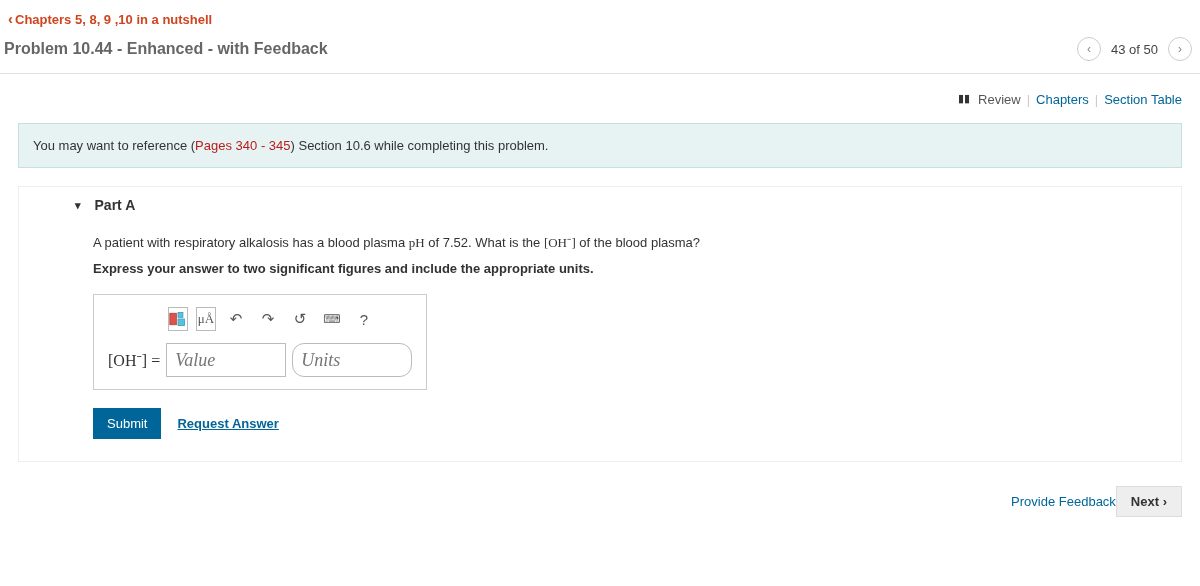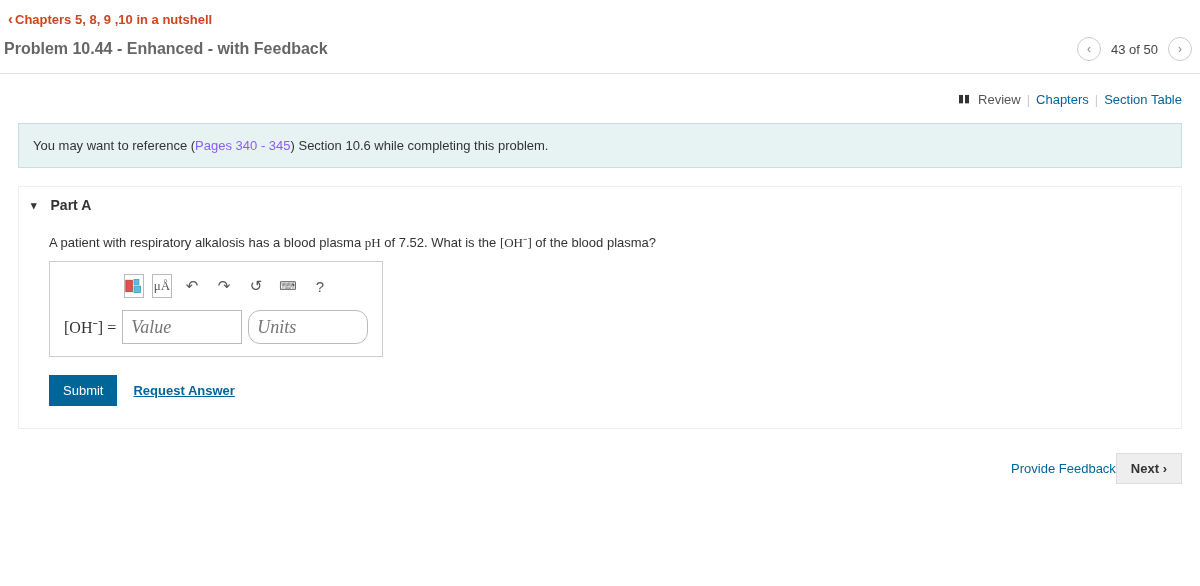--- a/index.html
+++ b/index.html
@@ -13,22 +13,22 @@
   .nav-controls { display: flex; align-items: center; gap: 10px; color: #555; }
   .nav-btn { width: 24px; height: 24px; border: 1px solid #ccc; border-radius: 50%; display: flex; align-items: center; justify-content: center; font-size: 12px; color: #888; cursor: pointer; background: #fff; }
   .nav-count { font-size: 13px; color: #444; }
   .links-row { display: flex; justify-content: flex-end; gap: 6px; padding: 18px 18px 0 0; font-size: 13px; color: #888; }
   .link-item { color: #006699; cursor: pointer; }
   .link-plain { color: #555; cursor: pointer; }
   .sep { color: #ccc; }
   .flag { color: #333; font-size: 11px; margin-right: 2px; }
   .content { padding: 0 18px; }
   .info-box { background: #e7f3f3; border: 1px solid #c5e0e0; padding: 14px 14px; margin: 16px 0 18px 0; font-size: 13px; color: #333; }
-  .info-box .ref-link { color: #8b5cf6; }
-  .part-box { border: 1px solid #eee; }
+  .info-box .ref-link { color: #b91c1c; }
+  .part-box { border: 1px solid #eee; padding-left: 44px; }
   .part-header { padding: 10px 12px; font-weight: bold; font-size: 14px; color: #333; display: flex; align-items: center; cursor: pointer; }
   .part-header::before { content: "▾"; margin-right: 14px; font-size: 11px; }
   .part-body { padding: 10px 30px 22px 30px; }
   .question { font-size: 13px; color: #333; margin-bottom: 10px; }
   .question .math { font-family: Georgia, 'Times New Roman', serif; }
   .instruction { font-weight: bold; font-size: 13px; margin-bottom: 18px; }
   .answer-area { border: 1px solid #ccc; padding: 12px 14px; display: inline-block; }
   .toolbar { display: flex; align-items: center; gap: 8px; margin-left: 60px; margin-bottom: 12px; }
   .tb-btn { width: 20px; height: 24px; border: 1px solid #bbb; display: flex; align-items: center; justify-content: center; font-size: 13px; cursor: pointer; background: #fff; color: #555; }
   .tb-btn.tpl { background: #fff; padding: 0; }
@@ -79,20 +79,21 @@
     </div>
 
     <div class="part-box">
       <div class="part-header">
         <span>Part A</span>
       </div>
       <div class="part-body">
         <div class="question">
           <span>A patient with respiratory alkalosis has a blood plasma </span><span class="math">pH</span><span> of 7.52. What is the </span><span class="math">[OH⁻]</span><span> of the blood plasma?</span>
         </div>
+        <div class="instruction">Express your answer to two significant figures and include the appropriate units.</div>
 
         <div class="answer-area">
           <div class="toolbar">
             <div class="tb-btn tpl">
               <svg class="tpl-svg" viewBox="0 0 22 18">
                 <rect x="1" y="2" width="8" height="14" fill="#d9534f" stroke="#b84030"></rect>
                 <rect x="11" y="1" width="6" height="6" fill="#5bc0de" stroke="#3a9fbd"></rect>
                 <rect x="11" y="9" width="8" height="8" fill="#5bc0de" stroke="#3a9fbd"></rect>
               </svg>
             </div>

